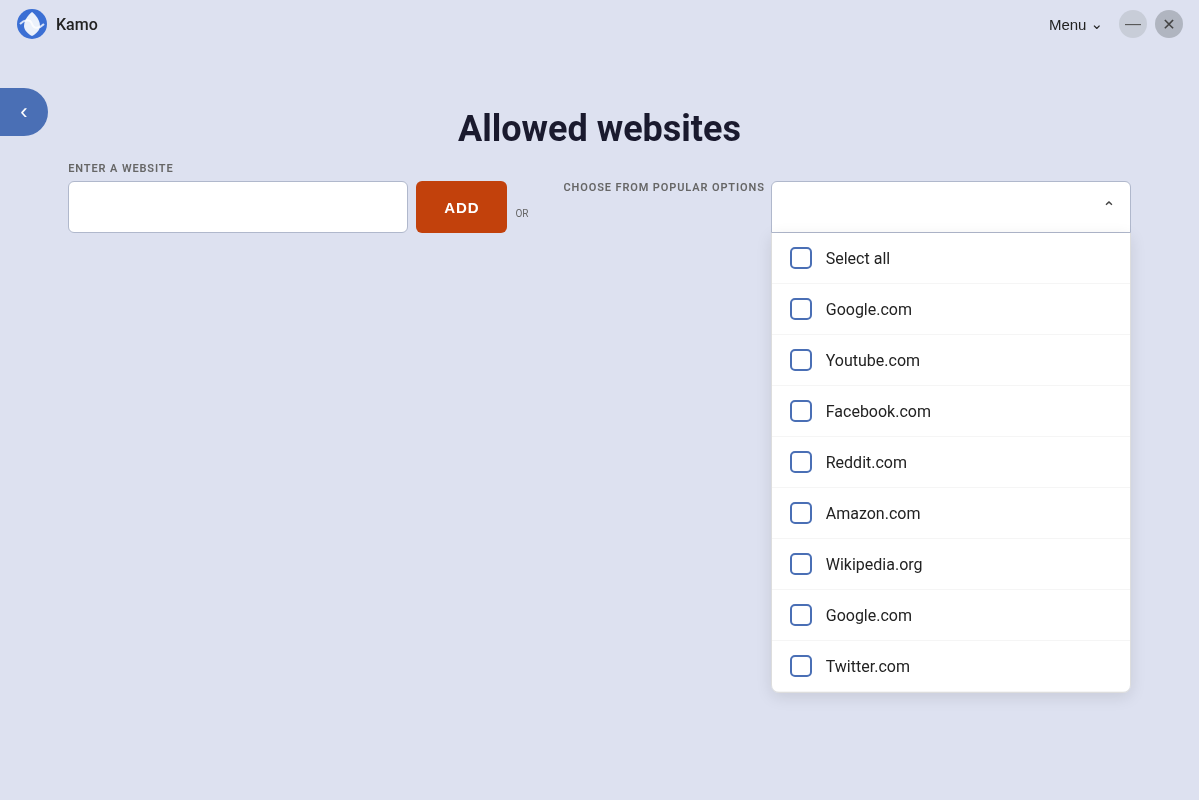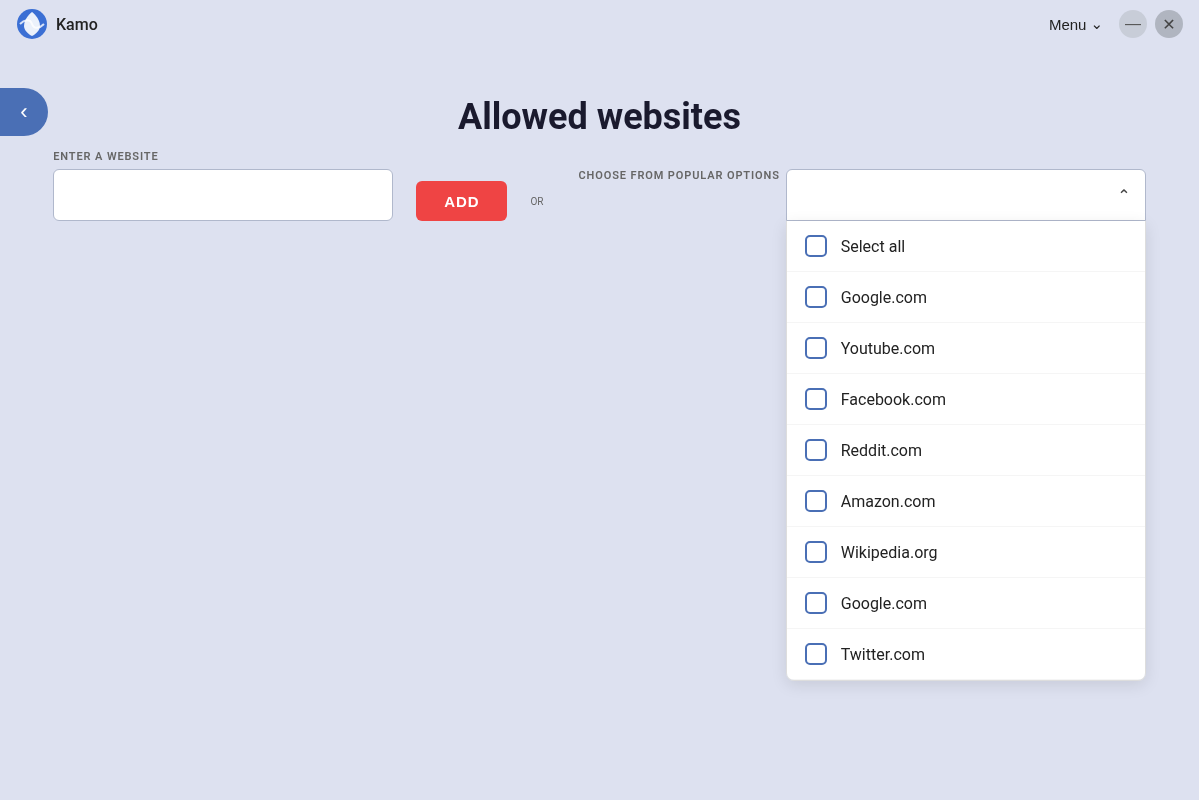--- a/index.html
+++ b/index.html
@@ -103,20 +103,21 @@
       flex-direction: column;
       align-items: center;
       padding-top: 48px;
     }
 
     .page-title {
       font-size: 36px;
       font-weight: 700;
       color: #1a1a2e;
       margin-bottom: 12px;
+      margin-top: 12px;
     }
 
     .page-subtitle {
       font-size: 15px;
       color: #555;
       margin-bottom: 36px;
       text-align: center;
     }
 
     .input-group {
@@ -137,23 +138,23 @@
       height: 52px;
       border: 1.5px solid #b0b8cc;
       border-radius: 6px;
       padding: 0 14px;
       font-size: 15px;
       outline: none;
       background: white;
     }
 
     .add-btn {
-      height: 40px;
+      height: 52px;
       padding: 0 28px;
-      background: #ef4444;
+      background: #c2410c;
       color: white;
       border: none;
       border-radius: 6px;
       font-size: 15px;
       font-weight: 700;
       letter-spacing: 0.06em;
       cursor: pointer;
     }
 
     .or-text {
@@ -261,21 +262,21 @@
     .form-area {
       display: flex;
       align-items: flex-end;
       gap: 0;
       position: relative;
     }
 
     .left-side {
       display: flex;
       align-items: flex-end;
-      gap: 23px;
+      gap: 8px;
     }
 
     .right-side {
       display: flex;
       flex-direction: row;
       gap: 6px;
       margin-left: 35px;
     }
   </style>
 </head>

